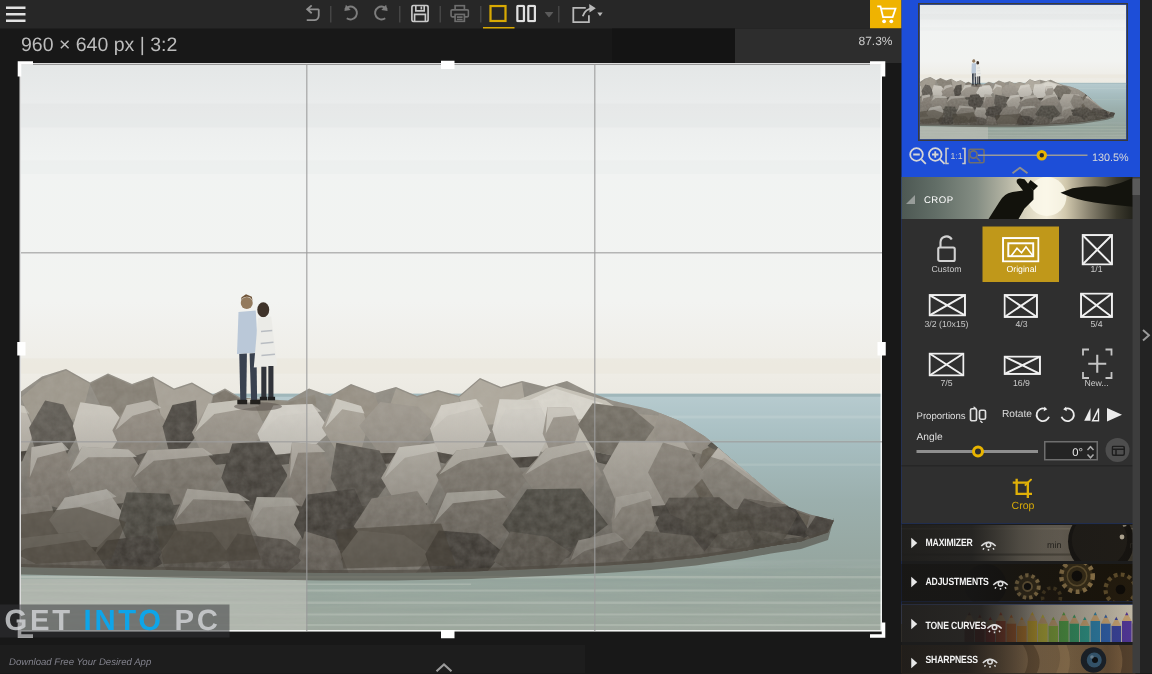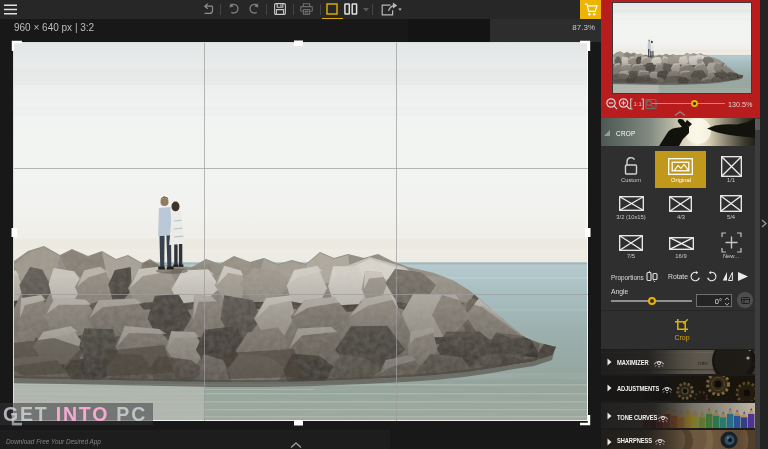--- a/index.html
+++ b/index.html
@@ -1,20 +1,20 @@
 <!DOCTYPE html>
 <html><head><meta charset="utf-8"><style>
 html,body{margin:0;padding:0}
 body{width:768px;height:449px;overflow:hidden;background:#181818;font-family:"Liberation Sans",sans-serif;position:relative}
 .abs{position:absolute}
 #toolbar{position:absolute;left:0;top:0;width:601px;height:19px;background:#272727}
 .sep{position:absolute;top:4px;width:1px;height:11px;background:#454545}
 #zoomindic{position:absolute;left:490px;top:19px;width:112px;height:23px;background:#2d2d2d;color:#cbcbcb;font-size:8px;text-align:right;line-height:18px;padding-right:7px;box-sizing:border-box}
-#dims{position:absolute;left:14px;top:22px;color:#bcbcbc;font-size:10px}
-#sidebar{position:absolute;left:601px;top:0;width:167px;height:416px;background:#b91c1c}
+#dims{position:absolute;left:14px;top:22px;color:#bcbcbc;font-size:13px}
+#sidebar{position:absolute;left:601px;top:0;width:167px;height:416px;background:#1d4ed8}
 .hdrtxt{position:absolute;color:#f2f2f2;font-size:7px;font-weight:bold;letter-spacing:-0.1px;transform:scaleX(0.82);transform-origin:0 0}
 .lbl{position:absolute;color:#c9c9c9;font-size:5.8px;text-align:center;width:50px}
 </style></head>
 <body>
 
 <div id="toolbar">
 <svg class="abs" style="left:4px;top:4px" width="14" height="11" viewBox="0 0 14 11">
       <g stroke="#e2e2e2" stroke-width="1.6">
         <path d="M0,1.2h13M0,5.5h13M0,9.8h13"></path>
       </g>
@@ -335,21 +335,21 @@
 </g>
 <g fill="#fff">
 <rect x="283" y="0.5" width="9" height="5.5"></rect>
       <rect x="283" y="380" width="9" height="5.5"></rect>
 <rect x="0.5" y="188" width="5.5" height="9"></rect>
       <rect x="574" y="188" width="5.5" height="9"></rect>
 </g>
 </svg>
 
 <div class="abs" style="left:0;top:403px;width:153px;height:22px;background:rgba(52,52,56,0.5)"></div>
-<div class="abs" style="left:3px;top:403px;width:220px;font-weight:bold;font-size:19.5px;letter-spacing:1.8px;color:rgba(213,215,218,0.8)">GET <span style="color:#f9a8d4">INTO</span> PC</div>
+<div class="abs" style="left:3px;top:403px;width:220px;font-weight:bold;font-size:19.5px;letter-spacing:1.8px;color:rgba(213,215,218,0.8)">GET <span style="color:#0ea5e9">INTO</span> PC</div>
 <div class="abs" style="left:0;top:430px;width:390px;height:19px;background:#1d1d1d"></div>
 <div class="abs" style="left:6px;top:438px;font-style:italic;font-size:6.4px;color:#82828c">Download Free Your Desired App</div>
 <svg class="abs" style="left:290px;top:442px" width="12" height="6" viewBox="0 0 12 6" fill="none" stroke="#9a9a9a" stroke-width="1.4">
     <path d="M1,5.5 L6,1 L11,5.5"></path>
   </svg>
 
 <div id="sidebar">
 
 <div class="abs" style="left:12px;top:3px;width:138px;height:90px;overflow:hidden;outline:1px solid #3a3a3a">
 <svg width="138" height="90" viewBox="0 0 574 378" preserveAspectRatio="none">

